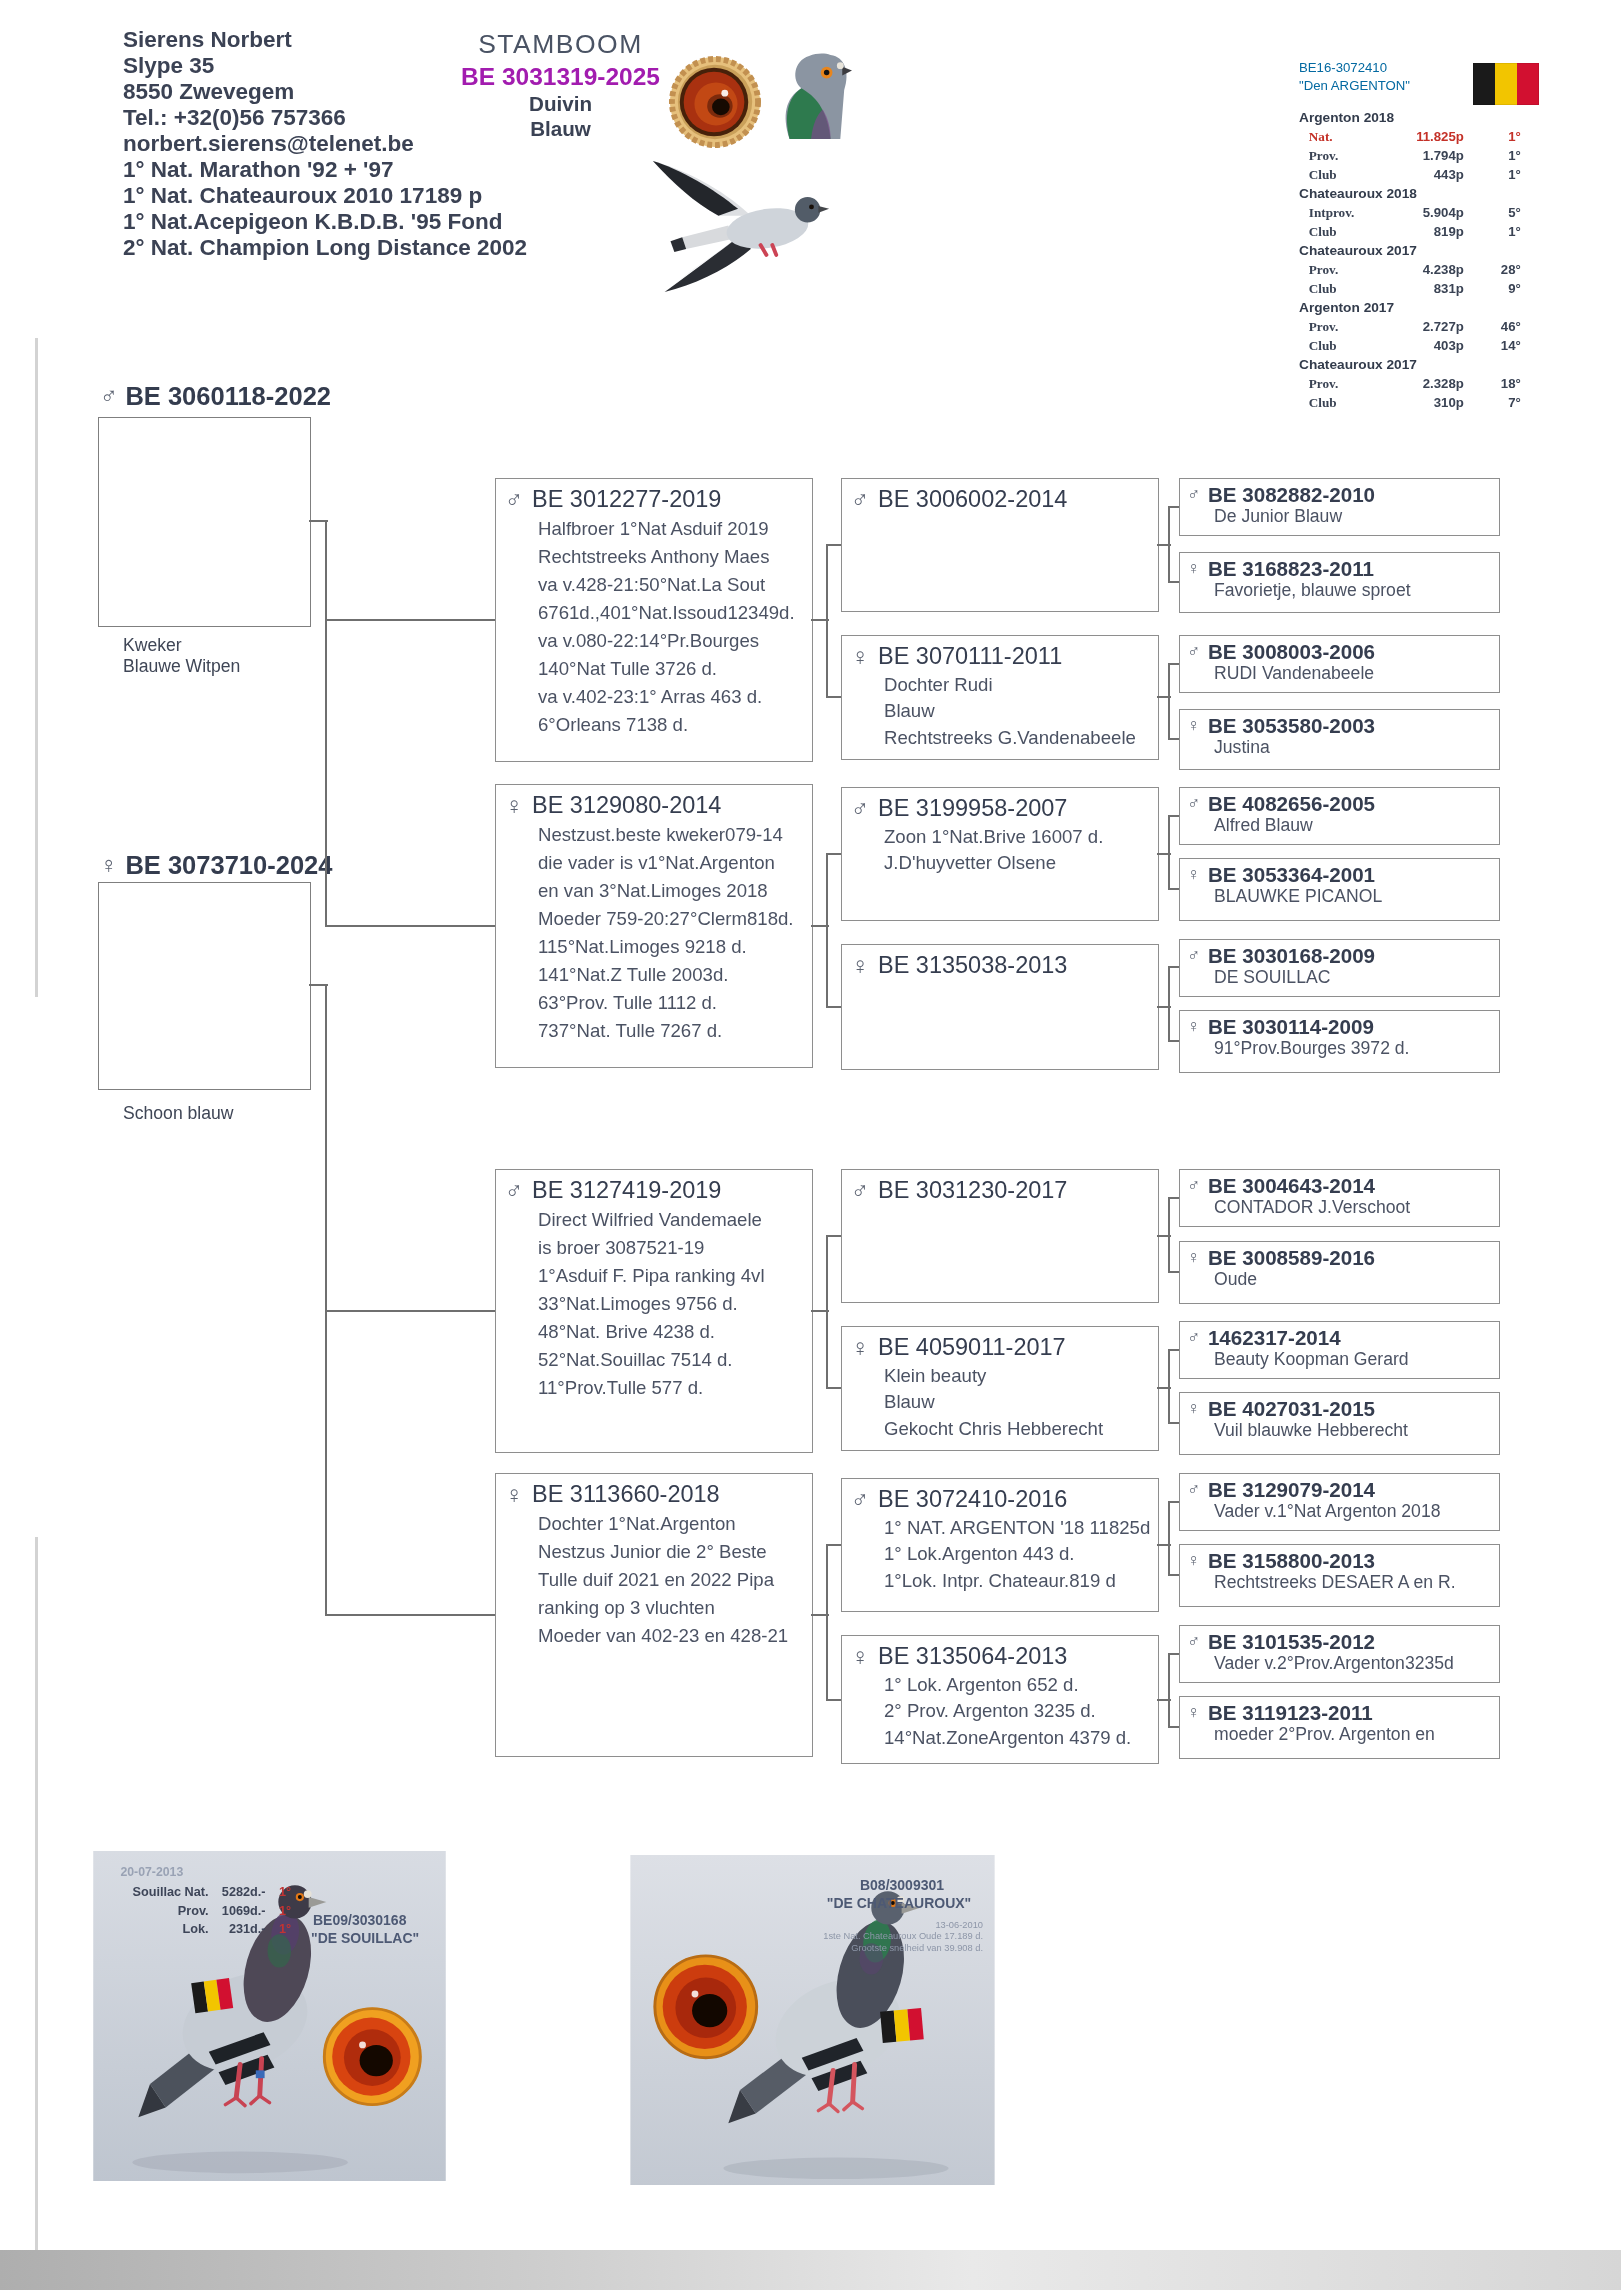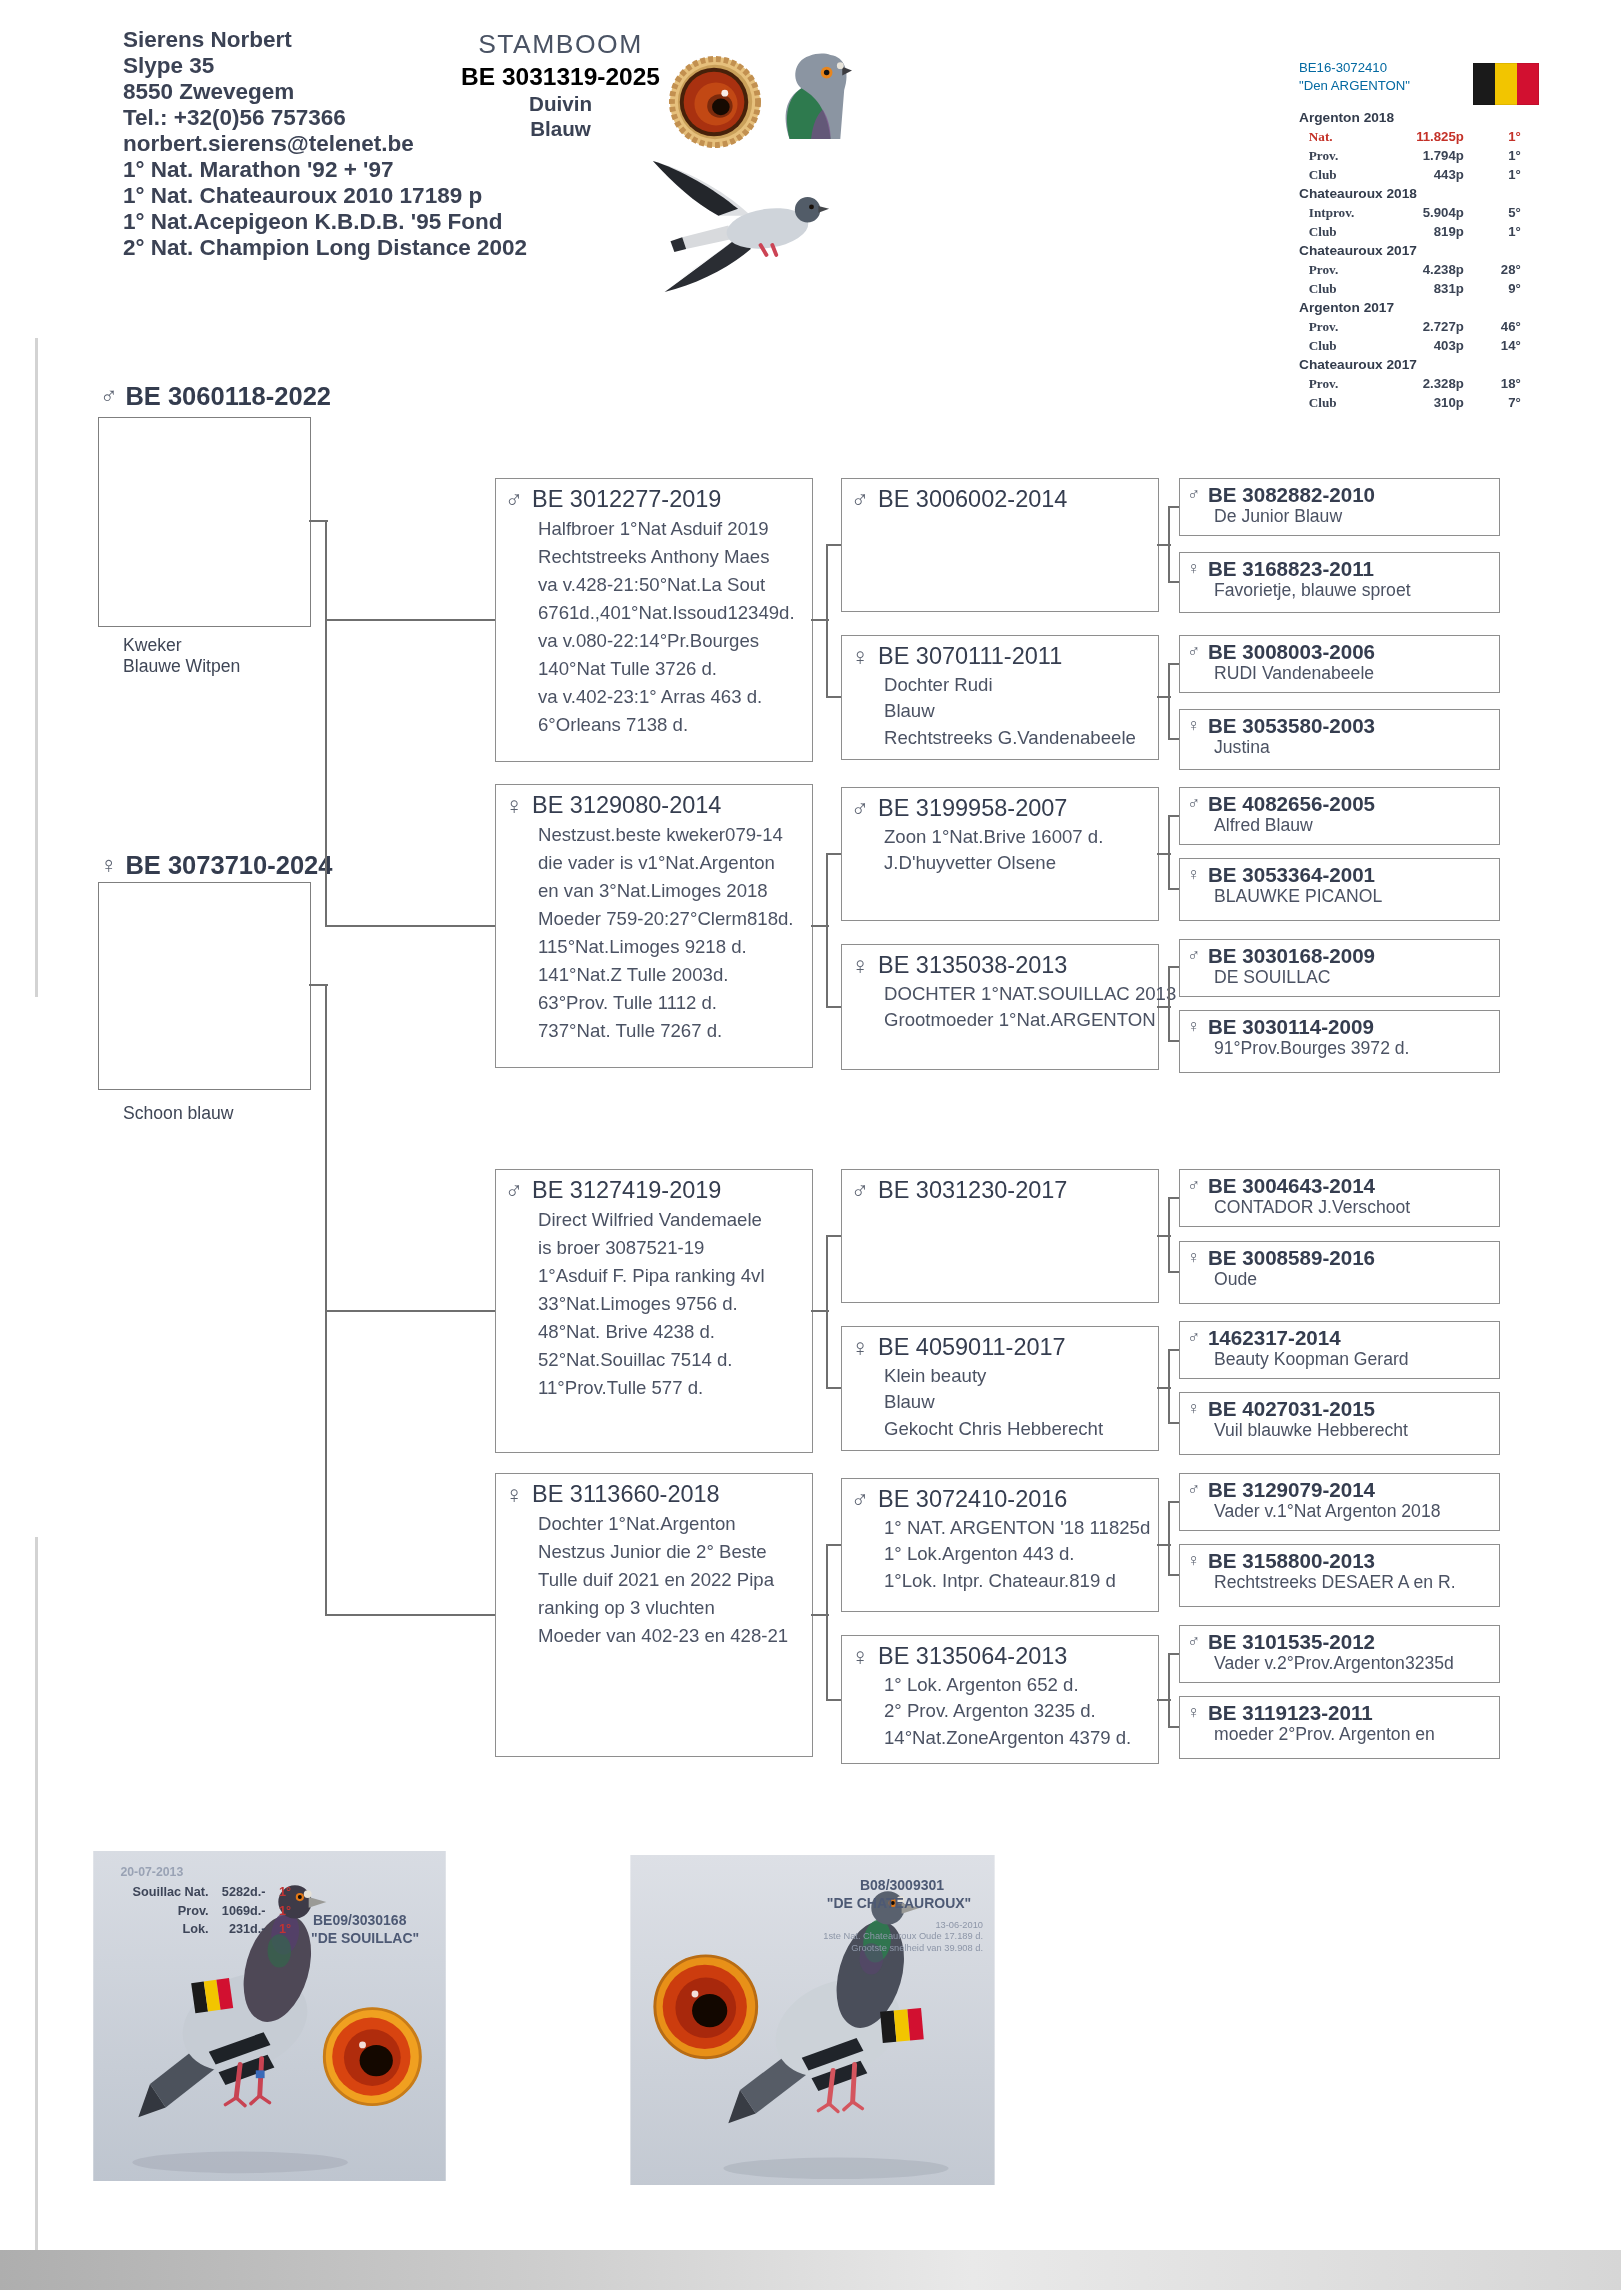--- a/index.html
+++ b/index.html
@@ -4,21 +4,21 @@
 <style>
   html,body{margin:0;padding:0;background:#ffffff;}
   #page{position:relative;width:1621px;height:2291px;background:#ffffff;overflow:hidden;
         font-family:"Liberation Sans", sans-serif;}
   .abs{position:absolute;}
 
   
   .owner div{font-size:22.5px;font-weight:bold;color:#3b4254;line-height:26px;white-space:nowrap;}
   .subject{text-align:center;}
   .s-title{font-size:26.5px;color:#4a5364;letter-spacing:1.5px;}
-  .s-ring{font-size:24.5px;font-weight:bold;color:#000000;margin-top:2.9px;}
+  .s-ring{font-size:24.5px;font-weight:bold;color:#a21caf;margin-top:2.9px;}
   .s-sex,.s-color{font-size:20.6px;font-weight:bold;color:#3a4254;line-height:25.5px;}
 
   .rp-ring,.rp-name{font-size:13.2px;font-weight:normal;color:#0369a1;line-height:17.6px;white-space:nowrap;}
   .rp-table{margin-top:13.7px;}
   .rg-title{font-size:13.7px;font-weight:bold;color:#333c4c;line-height:19px;white-space:nowrap;}
   .rg-row{display:flex;font-size:13.2px;font-weight:bold;color:#3a4354;line-height:19px;}
   .rg-level{width:86px;padding-left:9.8px;font-family:Liberation Serif, serif;}
   .rg-pigeons{width:69px;text-align:right;}
   .rg-place{width:57px;text-align:right;}
   .rg-row.hl span{color:#c43128;}
@@ -304,24 +304,20 @@
       </div>
     <div class="plines">
         <div class="bound-line">Zoon 1°Nat.Brive 16007 d.</div>
         <div class="bound-line">J.D'huyvetter Olsene</div>
       </div>
   </div>
   <div class="pbox g3" style="left:841px;top:944px;width:316px;height:124px">
     <div class="pbox-head">
         <span class="sex">♀</span>
       <span class="ring">BE 3135038-2013</span>
-      </div>
-    <div class="plines">
-        <div class="bound-line">DOCHTER 1°NAT.SOUILLAC 2013</div>
-        <div class="bound-line">Grootmoeder 1°Nat.ARGENTON</div>
       </div>
   </div>
   <div class="pbox g3" style="left:841px;top:1169px;width:316px;height:132px">
     <div class="pbox-head">
         <span class="sex">♂</span>
       <span class="ring">BE 3031230-2017</span>
       </div>
   </div>
   <div class="pbox g3" style="left:841px;top:1326px;width:316px;height:123px">
     <div class="pbox-head">

